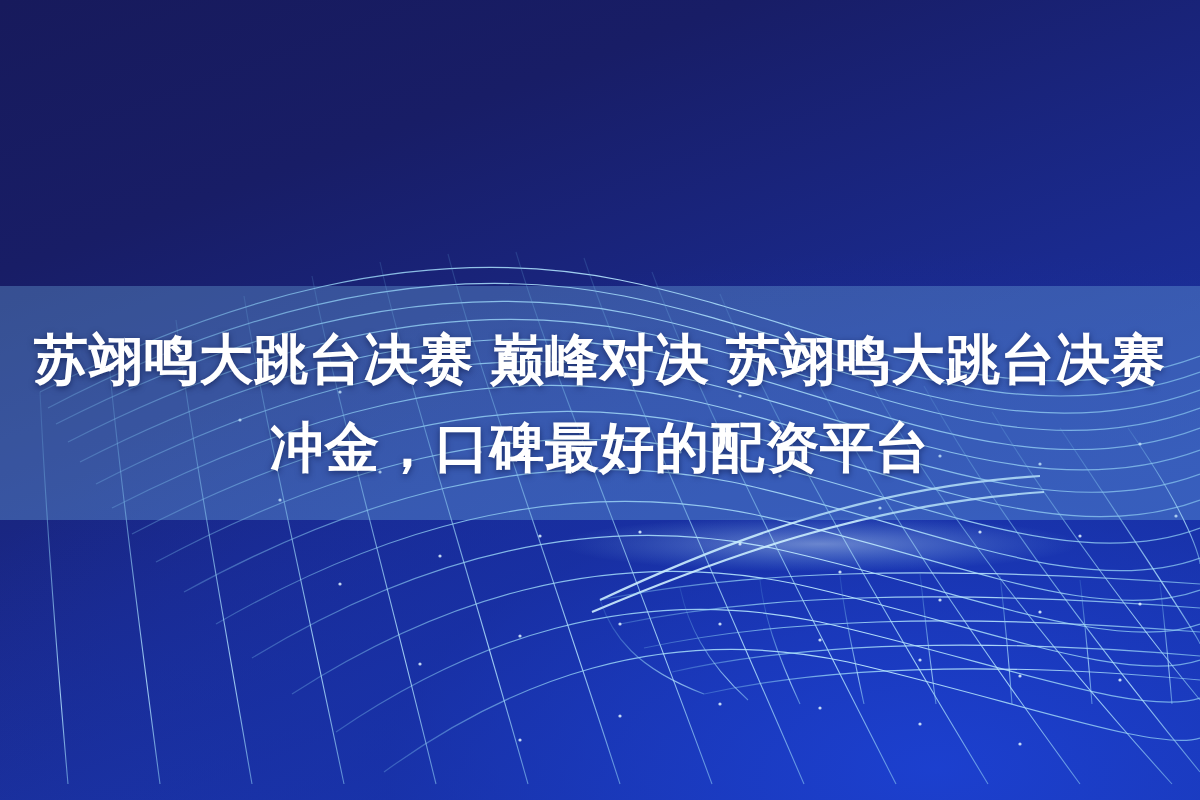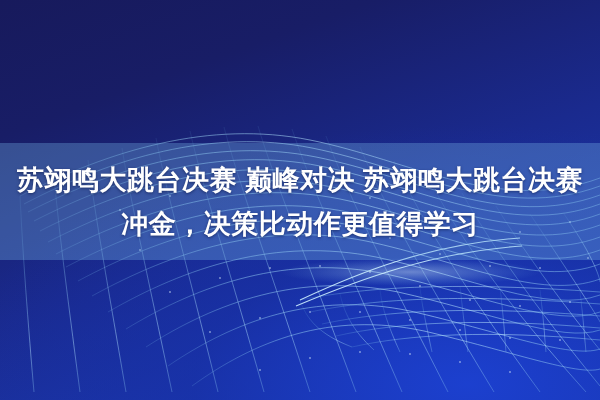--- a/index.html
+++ b/index.html
@@ -191,16 +191,16 @@
         <circle cx="510" cy="372" r="0.8"></circle>
       <circle cx="80" cy="178" r="0.8"></circle>
         <circle cx="60" cy="192" r="0.8"></circle>
     </g>
   </svg>
 
   <div id="light-band"></div>
 
   <div id="headline">
     <span class="line">苏翊鸣大跳台决赛 巅峰对决 苏翊鸣大跳台决赛</span>
-    <span class="line">冲金，决策比动作更值得学习</span>
+    <span class="line">冲金，口碑最好的配资平台</span>
   </div>
 
 </div>
 
 </body></html>

